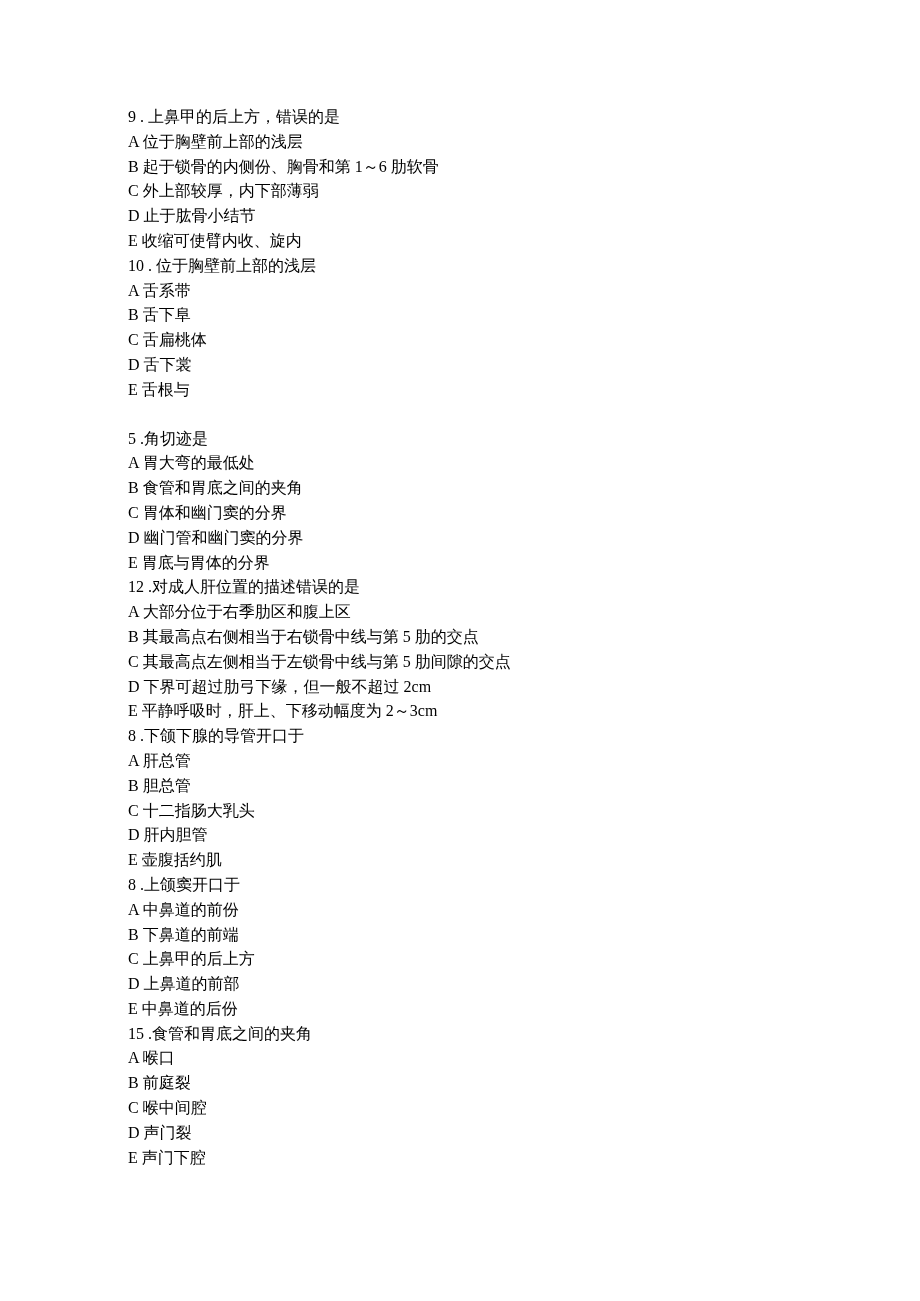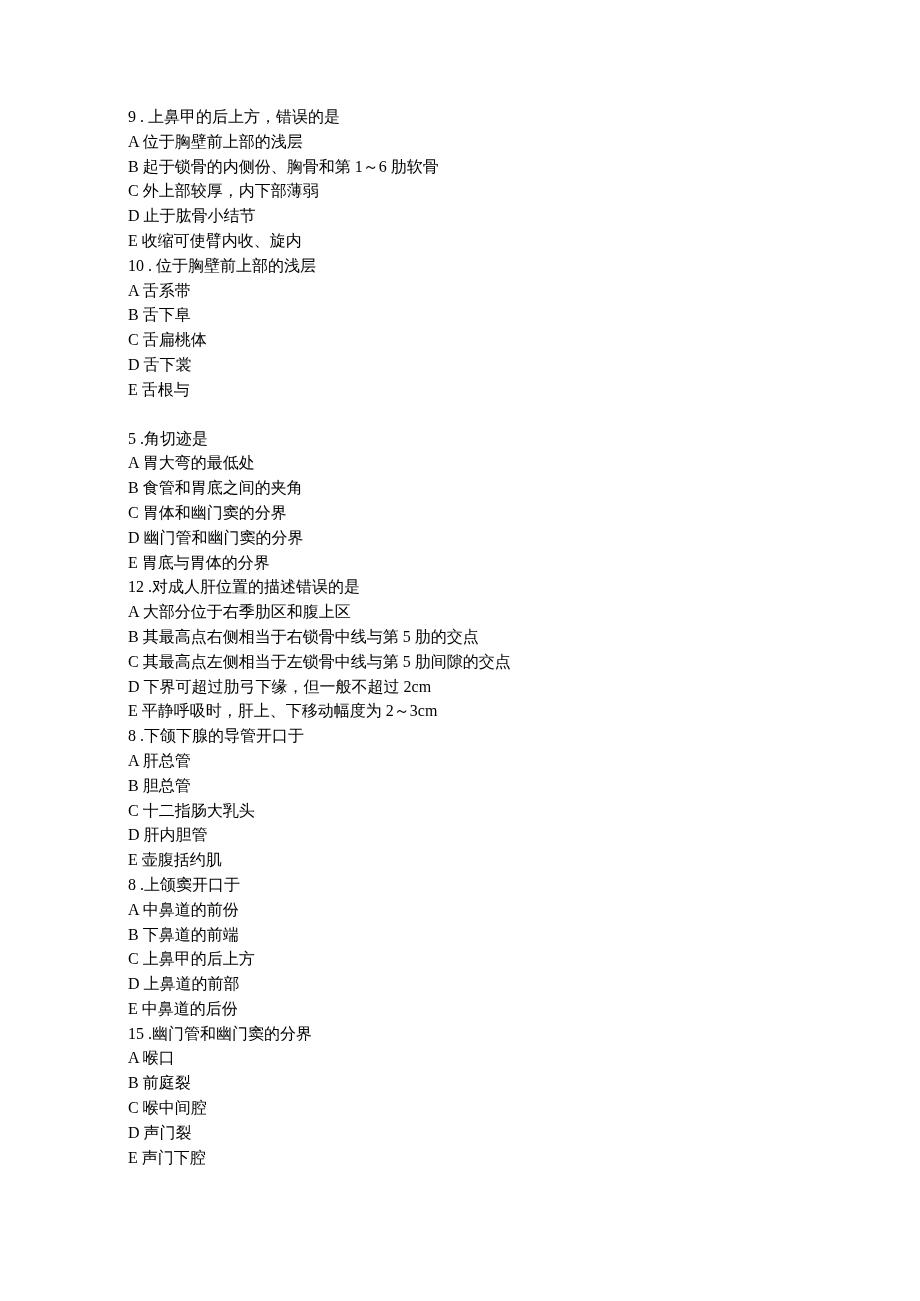--- a/index.html
+++ b/index.html
@@ -84,19 +84,19 @@
 <div class="question">
   <span class="stem"><span class="num">8</span><span> .</span><span>上颌窦开口于</span></span>
   <span class="opt">A 中鼻道的前份</span>
   <span class="opt">B 下鼻道的前端</span>
   <span class="opt">C 上鼻甲的后上方</span>
   <span class="opt">D 上鼻道的前部</span>
   <span class="opt">E 中鼻道的后份</span>
 </div>
 
 <div class="question">
-  <span class="stem"><span class="num">15</span><span> .</span><span>幽门管和幽门窦的分界</span></span>
+  <span class="stem"><span class="num">15</span><span> .</span><span>食管和胃底之间的夹角</span></span>
   <span class="opt">A 喉口</span>
   <span class="opt">B 前庭裂</span>
   <span class="opt">C 喉中间腔</span>
   <span class="opt">D 声门裂</span>
   <span class="opt">E 声门下腔</span>
 </div>
 
 </body></html>

